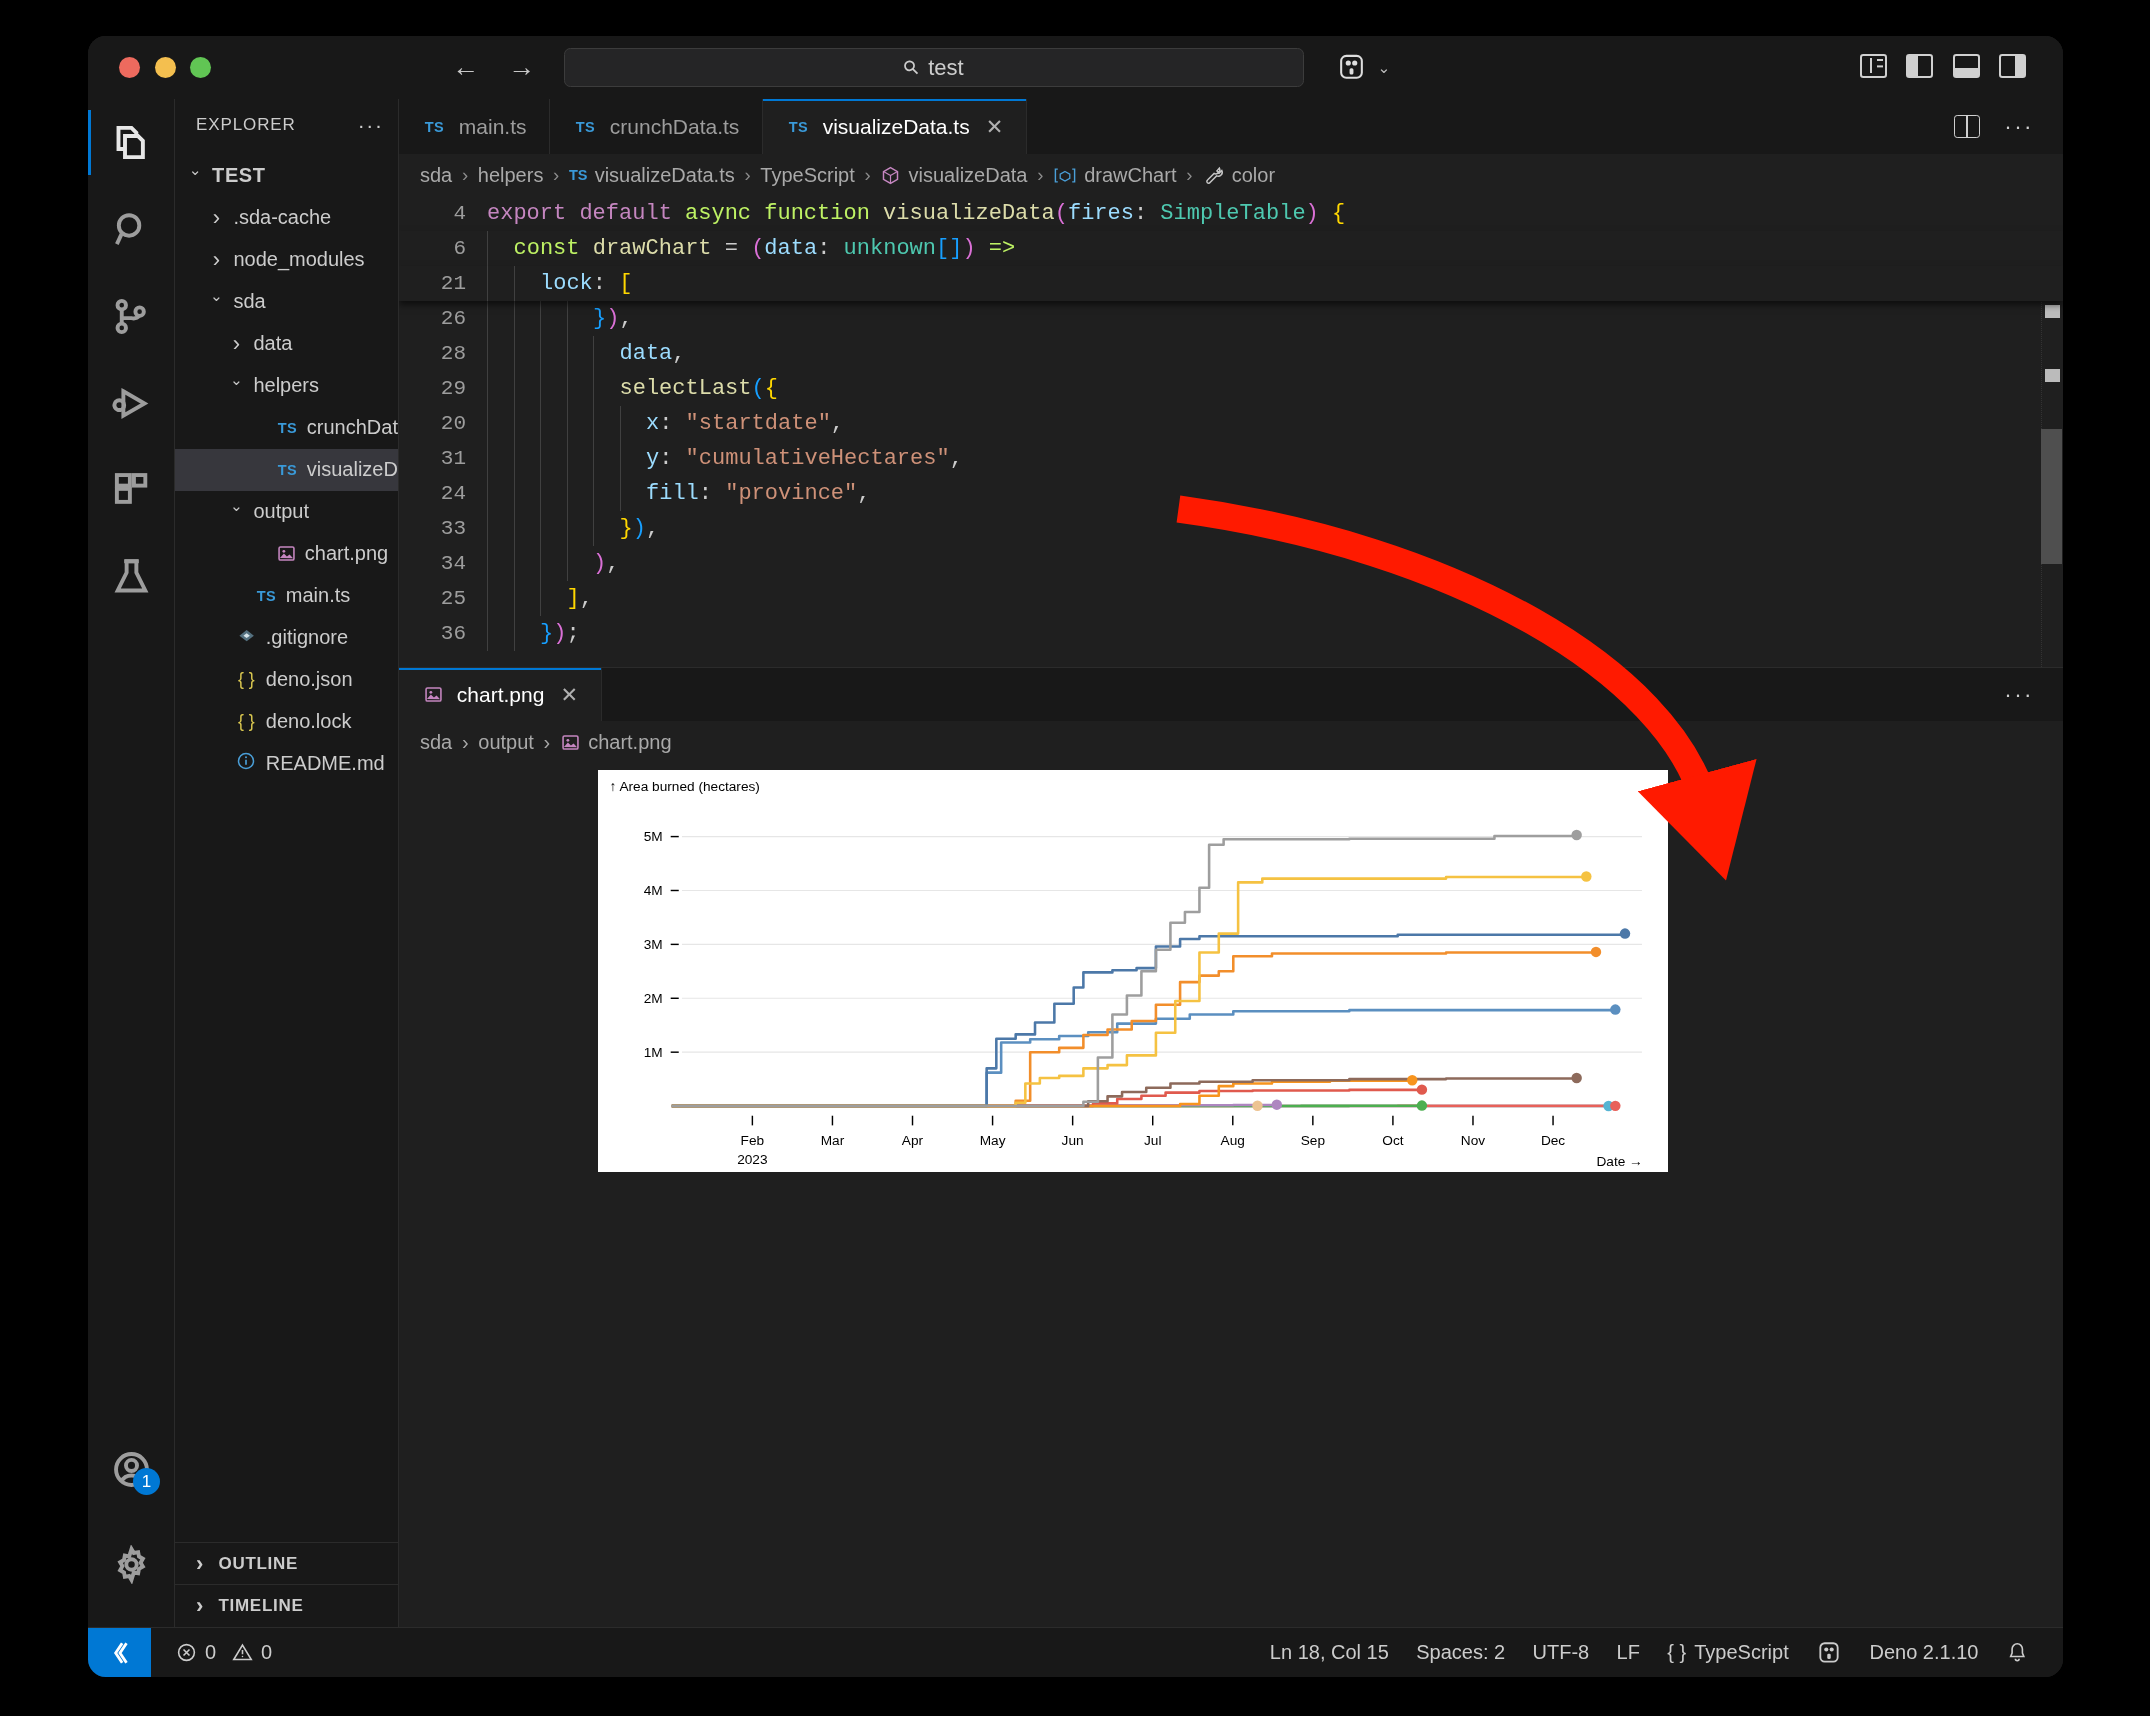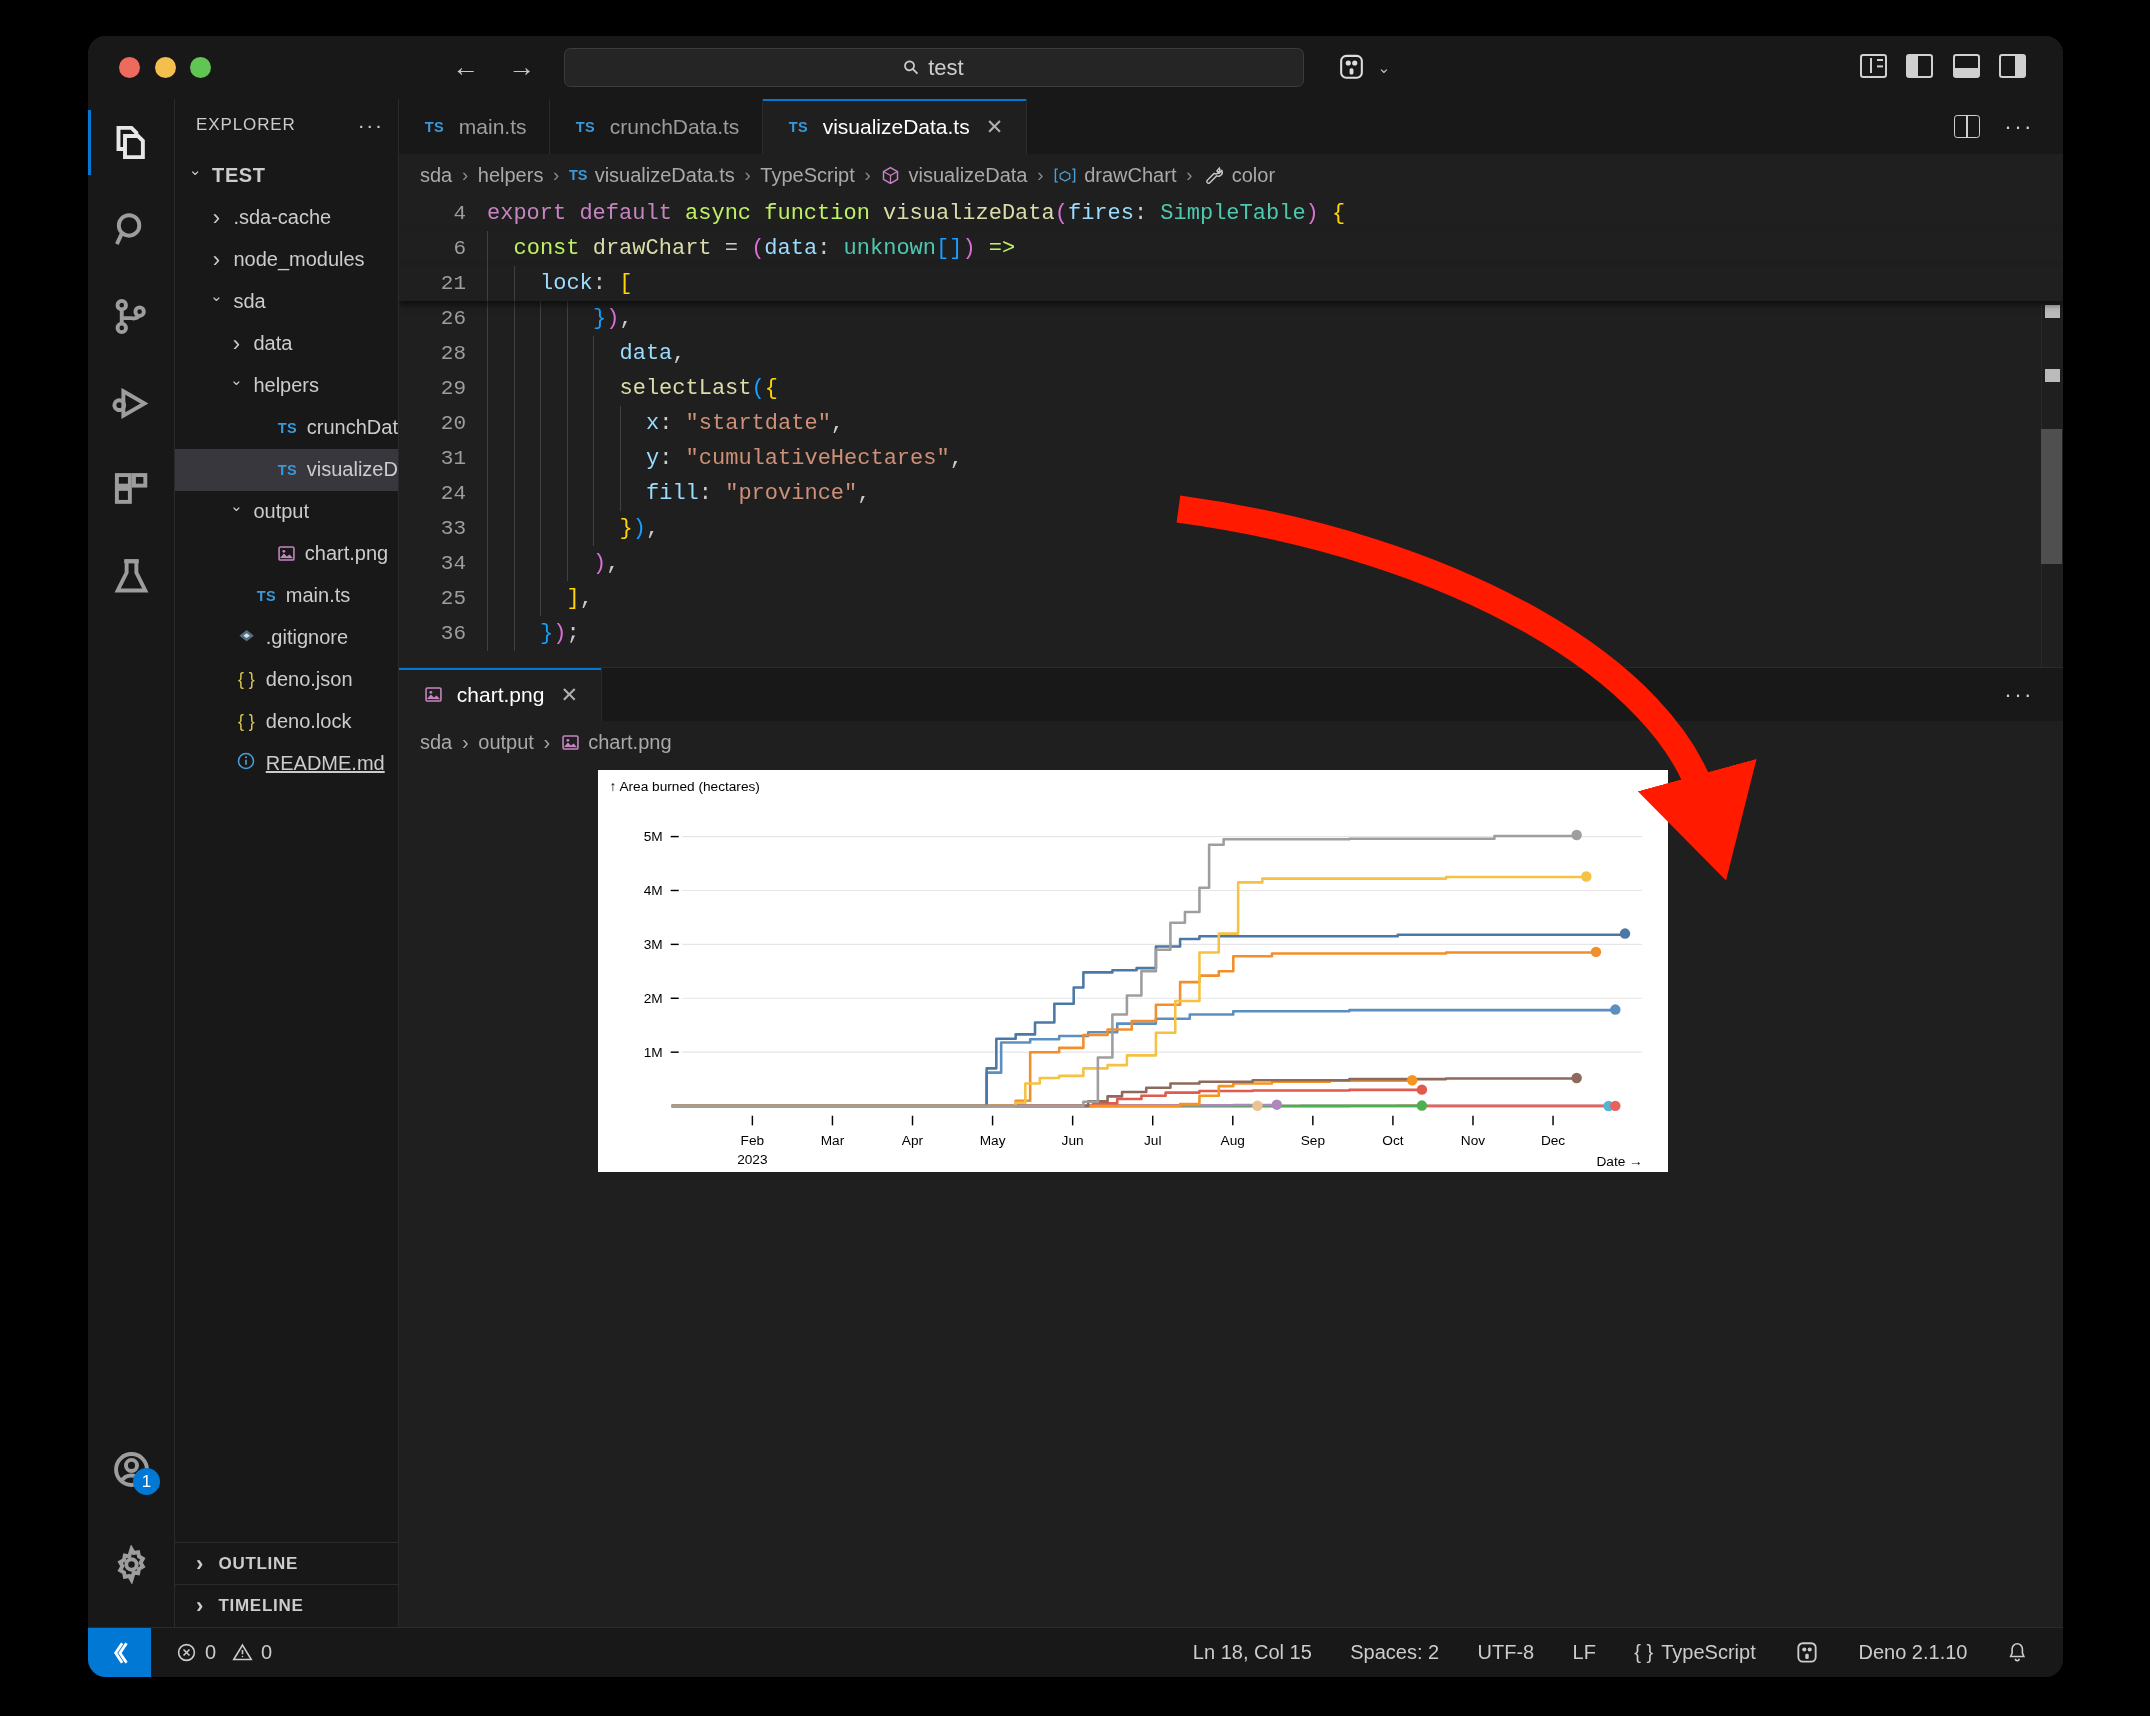--- a/index.html
+++ b/index.html
@@ -216,21 +216,21 @@
     height: 50px; background: #181818; display: flex; align-items: center;
     font-size: 20px; color: #cccccc; border-top: 0.8px solid #2b2b2b;
   }
   #remote-status {
     width: 63px; height: 50px; background: #0078d4;
     display: flex; align-items: center; justify-content: center;
   }
   #remote-status svg { width: 26px; height: 26px; stroke: #fff; fill: none; stroke-width: 2.6; }
   .sb-item { display: flex; align-items: center; gap: 8px; padding: 0 13.7px; height: 50px; }
   #sb-left { display: flex; align-items: center; margin-left: 11.3px; }
-  #sb-right { margin-left: auto; display: flex; align-items: center; padding-right: 21px; gap: 11px; }
+  #sb-right { margin-left: auto; display: flex; align-items: center; padding-right: 21px; }
 
   
   #arrow { position: absolute; left: 0; top: 0; width: 2151px; height: 1716px; pointer-events: none; }
 </style>
 </head>
 <body>
 
 <div id="window">
 
   <div id="titlebar">
@@ -401,21 +401,21 @@
           <div class="row" style="padding-left: 31px;">
             <span class="chev blank"></span>
             <span class="glyph" style="color: rgb(217, 199, 80); font-size: 17.7px;">{ }</span>
             <span class="lbl">deno.json</span>
           </div>
           <div class="row" style="padding-left: 31px;">
             <span class="chev blank"></span>
             <span class="glyph" style="color: rgb(217, 199, 80); font-size: 17.7px;">{ }</span>
             <span class="lbl">deno.lock</span>
           </div>
-          <div class="row" style="padding-left: 31px; text-decoration: underline;">
+          <div class="row" style="padding-left: 31px;">
             <span class="chev blank"></span>
             <span class="glyph"><svg width="20" height="20" viewBox="0 0 24 24">
                 <circle cx="12" cy="12" r="9" fill="none" stroke="#4a9fd8" stroke-width="1.8"></circle>
                 <path d="M12 10.5v6" stroke="#4a9fd8" stroke-width="2"></path>
                 <circle cx="12" cy="7.4" r="1.2" fill="#4a9fd8"></circle>
               </svg></span>
             <span class="lbl">README.md</span>
           </div>
         </div>
       <div id="panels">

